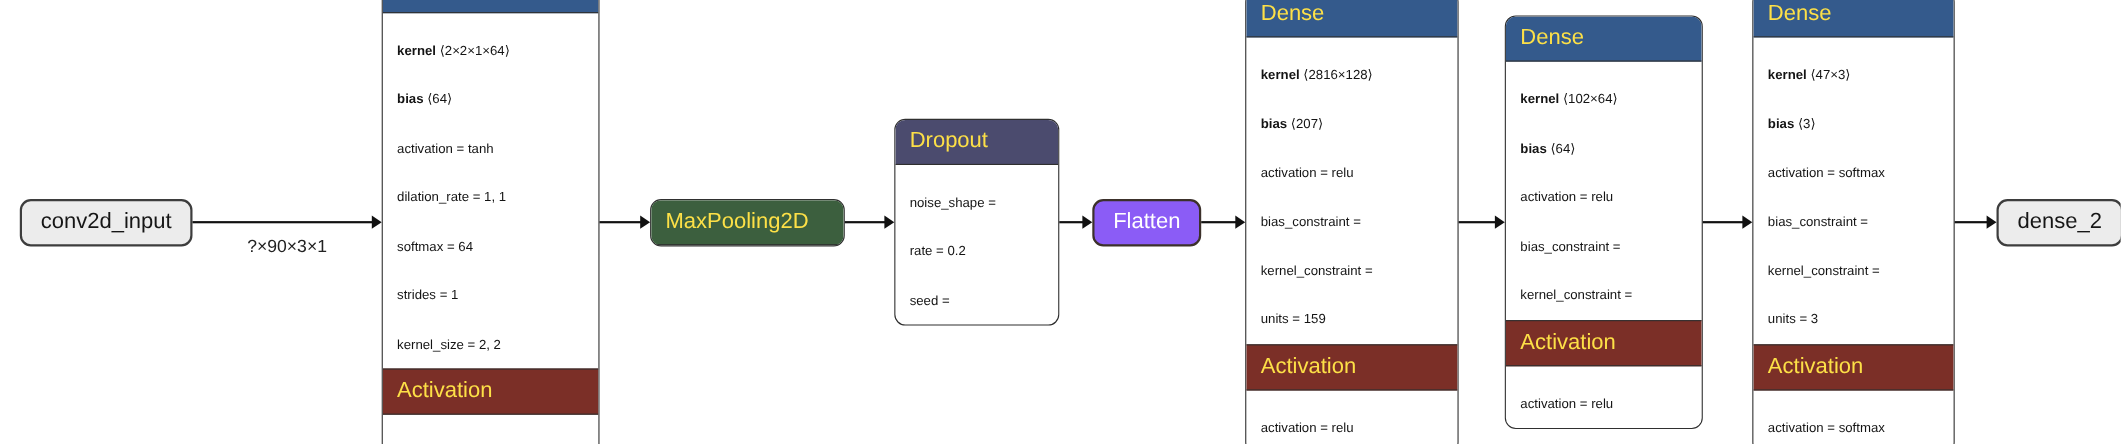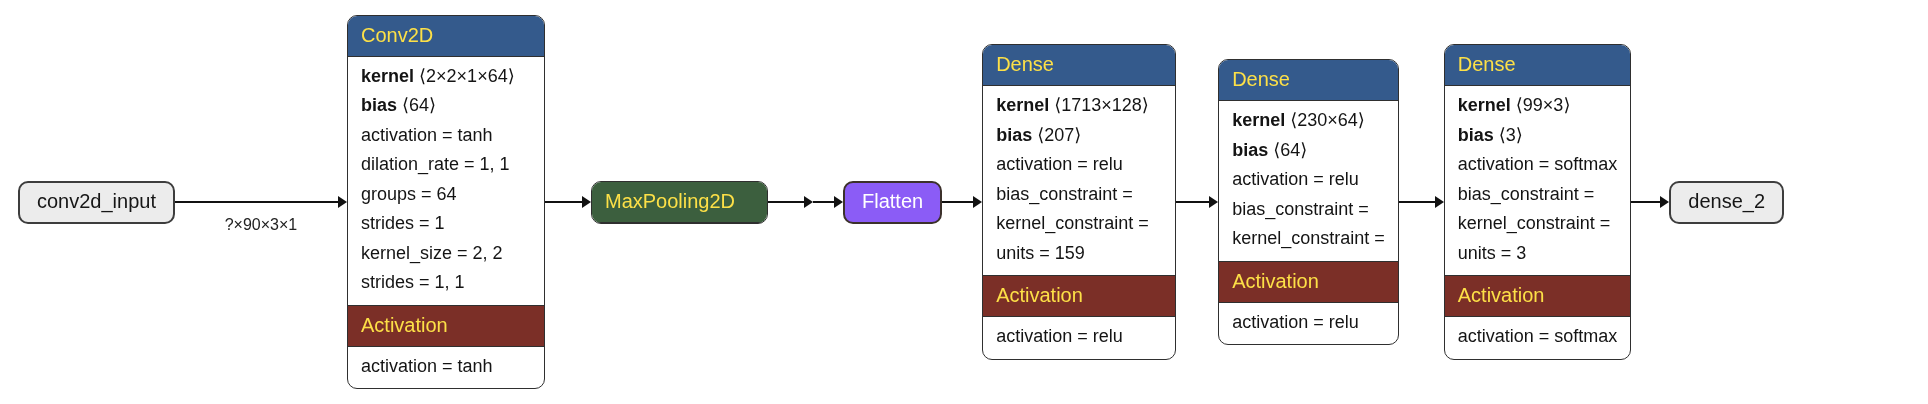--- a/index.html
+++ b/index.html
@@ -47,21 +47,21 @@
     overflow:hidden;
   }
   .w-conv{min-width:198px}.w-pool{min-width:177px}.w-drop{min-width:150px}
   .w-d1{min-width:194px}.w-d2{min-width:180px}.w-d3{min-width:184px}
   .hdr{color:#fde047;font-size:20px;padding:8px 13px 9px;white-space:nowrap;}
   .hdr.blue{background:#345a8c;border-bottom:1.5px solid #2f2f2f;}
   .hdr.green{background:#3c5f3e;border-bottom:1.5px solid #2f2f2f;}
   .hdr.slate{background:#4b4b6e;border-bottom:1.5px solid #2f2f2f;}
   .hdr.red{background:#7b2f27;border-top:1.5px solid #2f2f2f;border-bottom:1.5px solid #2f2f2f;}
   .body{padding:5px 13px 7px;}
-  .row{font-size:18px;line-height:29.5px;white-space:nowrap;color:#141414;}
+  .row{font-size:12px;line-height:29.5px;white-space:nowrap;color:#141414;margin-top:15px;}
   .n.b{font-weight:bold;}
 </style>
 </head>
 <body>
 
 <div class="canvas">
 
   <div class="io">
     <span>conv2d_input</span>
   </div>
@@ -72,24 +72,23 @@
     <div class="lab">?×90×3×1</div>
   </div>
 
   <div class="block w-conv">
     <div class="hdr blue">Conv2D</div>
     <div class="body">
       <div class="row"><span class="n b">kernel</span> <span class="v">⟨2×2×1×64⟩</span></div>
       <div class="row"><span class="n b">bias</span> <span class="v">⟨64⟩</span></div>
       <div class="row"><span class="n">activation</span> <span class="v">= tanh</span></div>
       <div class="row"><span class="n">dilation_rate</span> <span class="v">= 1, 1</span></div>
-      <div class="row"><span class="n">groups</span> <span class="v">= 64</span></div>
+      <div class="row"><span class="n">softmax</span> <span class="v">= 64</span></div>
       <div class="row"><span class="n">strides</span> <span class="v">= 1</span></div>
       <div class="row"><span class="n">kernel_size</span> <span class="v">= 2, 2</span></div>
-      <div class="row"><span class="n">strides</span> <span class="v">= 1, 1</span></div>
     </div>
     <div class="hdr red">Activation</div>
     <div class="body">
       <div class="row"><span class="n">activation</span> <span class="v">= tanh</span></div>
     </div>
   </div>
 
   <div class="edge e2">
     <div class="line"></div>
     <div class="arrow"></div>
@@ -97,80 +96,88 @@
 
   <div class="block w-pool">
     <div class="hdr green">MaxPooling2D</div>
   </div>
 
   <div class="edge e3">
     <div class="line"></div>
     <div class="arrow"></div>
   </div>
 
+  <div class="block w-drop">
+    <div class="hdr slate">Dropout</div>
+    <div class="body">
+      <div class="row"><span class="n">noise_shape</span> <span class="v">=</span></div>
+      <div class="row"><span class="n">rate</span> <span class="v">= 0.2</span></div>
+      <div class="row"><span class="n">seed</span> <span class="v">=</span></div>
+    </div>
+  </div>
 
   <div class="edge e4">
     <div class="line"></div>
     <div class="arrow"></div>
   </div>
 
   <div class="io flatten">
     <span>Flatten</span>
   </div>
 
   <div class="edge e5">
     <div class="line"></div>
     <div class="arrow"></div>
   </div>
 
   <div class="block w-d1">
     <div class="hdr blue">Dense</div>
     <div class="body">
-      <div class="row"><span class="n b">kernel</span> <span class="v">⟨1713×128⟩</span></div>
+      <div class="row"><span class="n b">kernel</span> <span class="v">⟨2816×128⟩</span></div>
       <div class="row"><span class="n b">bias</span> <span class="v">⟨207⟩</span></div>
       <div class="row"><span class="n">activation</span> <span class="v">= relu</span></div>
       <div class="row"><span class="n">bias_constraint</span> <span class="v">=</span></div>
       <div class="row"><span class="n">kernel_constraint</span> <span class="v">=</span></div>
       <div class="row"><span class="n">units</span> <span class="v">= 159</span></div>
     </div>
     <div class="hdr red">Activation</div>
     <div class="body">
       <div class="row"><span class="n">activation</span> <span class="v">= relu</span></div>
     </div>
   </div>
 
   <div class="edge e6">
     <div class="line"></div>
     <div class="arrow"></div>
   </div>
 
   <div class="block w-d2">
     <div class="hdr blue">Dense</div>
     <div class="body">
-      <div class="row"><span class="n b">kernel</span> <span class="v">⟨230×64⟩</span></div>
+      <div class="row"><span class="n b">kernel</span> <span class="v">⟨102×64⟩</span></div>
       <div class="row"><span class="n b">bias</span> <span class="v">⟨64⟩</span></div>
       <div class="row"><span class="n">activation</span> <span class="v">= relu</span></div>
       <div class="row"><span class="n">bias_constraint</span> <span class="v">=</span></div>
       <div class="row"><span class="n">kernel_constraint</span> <span class="v">=</span></div>
     </div>
     <div class="hdr red">Activation</div>
     <div class="body">
       <div class="row"><span class="n">activation</span> <span class="v">= relu</span></div>
     </div>
   </div>
 
   <div class="edge e7">
     <div class="line"></div>
     <div class="arrow"></div>
   </div>
 
   <div class="block w-d3">
     <div class="hdr blue">Dense</div>
     <div class="body">
-      <div class="row"><span class="n b">kernel</span> <span class="v">⟨99×3⟩</span></div>
+      <div class="row"><span class="n b">kernel</span> <span class="v">⟨47×3⟩</span></div>
       <div class="row"><span class="n b">bias</span> <span class="v">⟨3⟩</span></div>
       <div class="row"><span class="n">activation</span> <span class="v">= softmax</span></div>
       <div class="row"><span class="n">bias_constraint</span> <span class="v">=</span></div>
       <div class="row"><span class="n">kernel_constraint</span> <span class="v">=</span></div>
       <div class="row"><span class="n">units</span> <span class="v">= 3</span></div>
     </div>
     <div class="hdr red">Activation</div>
     <div class="body">
       <div class="row"><span class="n">activation</span> <span class="v">= softmax</span></div>
     </div>

